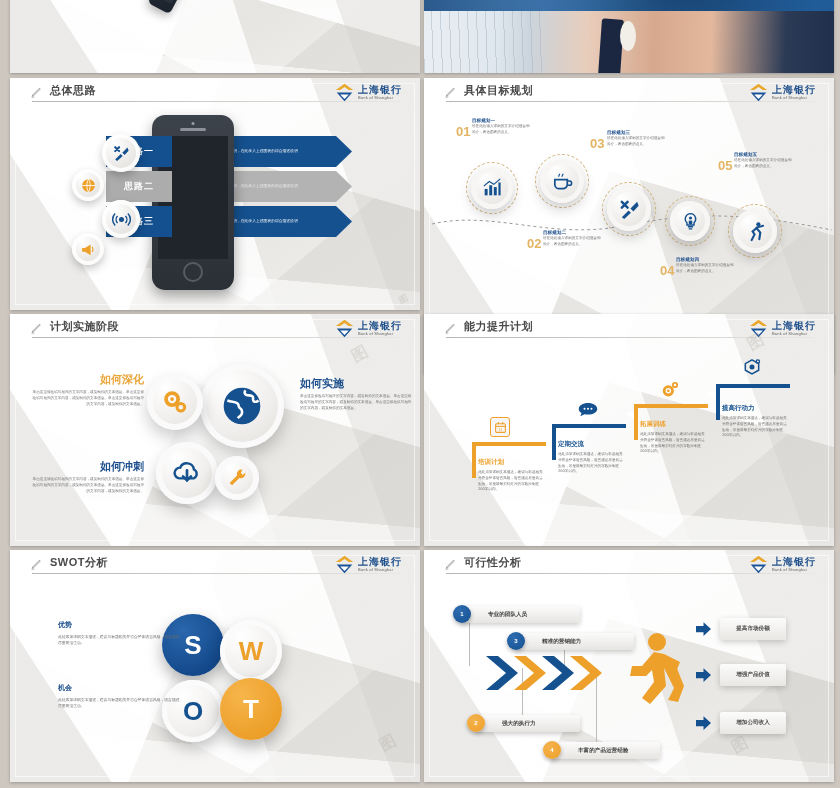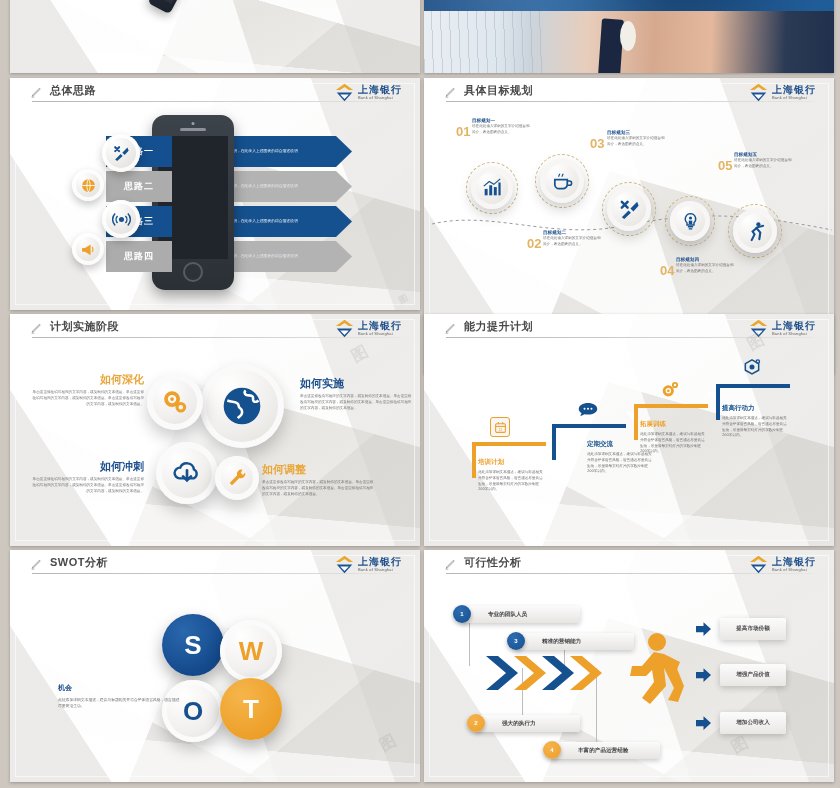--- a/index.html
+++ b/index.html
@@ -278,26 +278,20 @@
               <div class="tx cn">在此录入上述图表的综合描述说明，在此录入上述图表的综合描述说明</div>
             </div>
         <div class="pill cn">思路二</div>
       </div>
       <div class="row blue">
         <div class="arrow">
               <div class="tx cn">在此录入上述图表的综合描述说明，在此录入上述图表的综合描述说明</div>
             </div>
         <div class="pill cn">思路三</div>
       </div>
-      <div class="row gray">
-        <div class="arrow">
-              <div class="tx cn">在此录入上述图表的综合描述说明，在此录入上述图表的综合描述说明</div>
-            </div>
-        <div class="pill cn">思路四</div>
-      </div>
     </div>
     <div class="wm" style="right:12px;bottom:4px;font-size:9px;">图</div>
   </div>
 
   <div class="slide s3">
     <div class="poly"></div>
     <div class="inner-frame"></div>
     <div class="hdr">
       <svg class="pen" viewBox="0 0 24 24">
         <path d="M4 20 L6.5 19 L19 6.5 L17.5 5 L5 17.5 Z" fill="none" stroke="#8a8a8a" stroke-width="1.4"></path>
@@ -453,24 +447,20 @@
     <div class="hblock" style="left:290px;top:62px;">
       <h4 class="cn bl">如何实施</h4>
       <p class="cn">单击这里修改填写相应的文字内容，或复制你的文本信息。单击这里修改填写相应的文字内容，或复制你的文本信息。单击这里修改填写相应的文字内容，或复制你的文本信息。</p>
     </div>
     <div class="hblock ta-r" style="left:22px;top:58px;">
       <h4 class="cn or">如何深化</h4>
       <p class="cn">单击这里修改填写相应的文字内容，或复制你的文本信息。单击这里修改填写相应的文字内容，或复制你的文本信息。单击这里修改填写相应的文字内容，或复制你的文本信息。</p>
     </div>
     <div class="hblock ta-r" style="left:22px;top:145px;">
       <h4 class="cn bl">如何冲刺</h4>
-      <p class="cn">单击这里修改填写相应的文字内容，或复制你的文本信息。单击这里修改填写相应的文字内容，或复制你的文本信息。单击这里修改填写相应的文字内容，或复制你的文本信息。</p>
-    </div>
-    <div class="hblock" style="left:252px;top:148px;">
-      <h4 class="cn or">如何调整</h4>
       <p class="cn">单击这里修改填写相应的文字内容，或复制你的文本信息。单击这里修改填写相应的文字内容，或复制你的文本信息。单击这里修改填写相应的文字内容，或复制你的文本信息。</p>
     </div>
     <div class="wm" style="right:52px;top:30px;">图</div>
   </div>
 
   <div class="slide s5">
     <div class="poly"></div>
     <div class="inner-frame"></div>
     <div class="hdr">
       <svg class="pen" viewBox="0 0 24 24">
@@ -517,21 +507,21 @@
       <div class="bar2" style="background:#15518f;left:0;top:0;"></div>
       <div class="tri" style="left:74px;top:-12px;"></div>
       <div style="position:absolute;left:26px;top:-22px;">
         <svg width="20" height="16" viewBox="0 0 26 20">
           <path d="M13 1c6.6 0 12 3.4 12 7.6S19.6 16 13 16c-1.6 0-3.1-.2-4.5-.6L3 18l1.6-4.2C2.2 12.5 1 10.7 1 8.6 1 4.4 6.4 1 13 1z" fill="#15518f"></path>
           <circle cx="8.5" cy="8.5" r="1.3" fill="#fff"></circle>
               <circle cx="13" cy="8.5" r="1.3" fill="#fff"></circle>
               <circle cx="17.5" cy="8.5" r="1.3" fill="#fff"></circle>
         </svg>
       </div>
-      <div class="body" style="left:6px;top:16px;margin-left:29px;">
+      <div class="body" style="left:6px;top:16px;">
         <h5 class="cn" style="color:#15518f;">定期交流</h5>
         <p class="cn">此处添加详细文本描述，建议与标题相关并符合整体语言风格，语言描述尽量简洁生动，尽量将每页幻灯片的字数控制在200字以内。</p>
       </div>
     </div>
 
     <div class="step" style="left:210px;top:90px;">
       <div class="bar" style="background:#eda02a;left:0;top:0;"></div>
       <div class="bar2" style="background:#eda02a;left:0;top:0;"></div>
       <div class="tri" style="left:74px;top:-12px;"></div>
       <div style="position:absolute;left:26px;top:-24px;">
@@ -596,20 +586,24 @@
     <div class="sw white" style="left:210px;top:70px;color:#eda02a;">
       <span>W</span>
         </div>
     <div class="sw white" style="left:152px;top:130px;color:#15518f;">
       <span>O</span>
         </div>
     <div class="sw forg" style="left:210px;top:128px;">
       <span>T</span>
         </div>
 
+    <div class="swtxt" style="left:48px;top:70px;">
+      <h5 class="cn bl">优势</h5>
+      <p class="cn">此处添加详细文本描述，建议与标题相关并符合整体语言风格，语言描述尽量简洁生动。</p>
+    </div>
     <div class="swtxt" style="left:48px;top:133px;">
       <h5 class="cn bl">机会</h5>
       <p class="cn">此处添加详细文本描述，建议与标题相关并符合整体语言风格，语言描述尽量简洁生动。</p>
     </div>
     <div class="wm" style="right:24px;bottom:28px;">图</div>
   </div>
 
   <div class="slide s7">
     <div class="poly"></div>
     <div class="inner-frame"></div>

